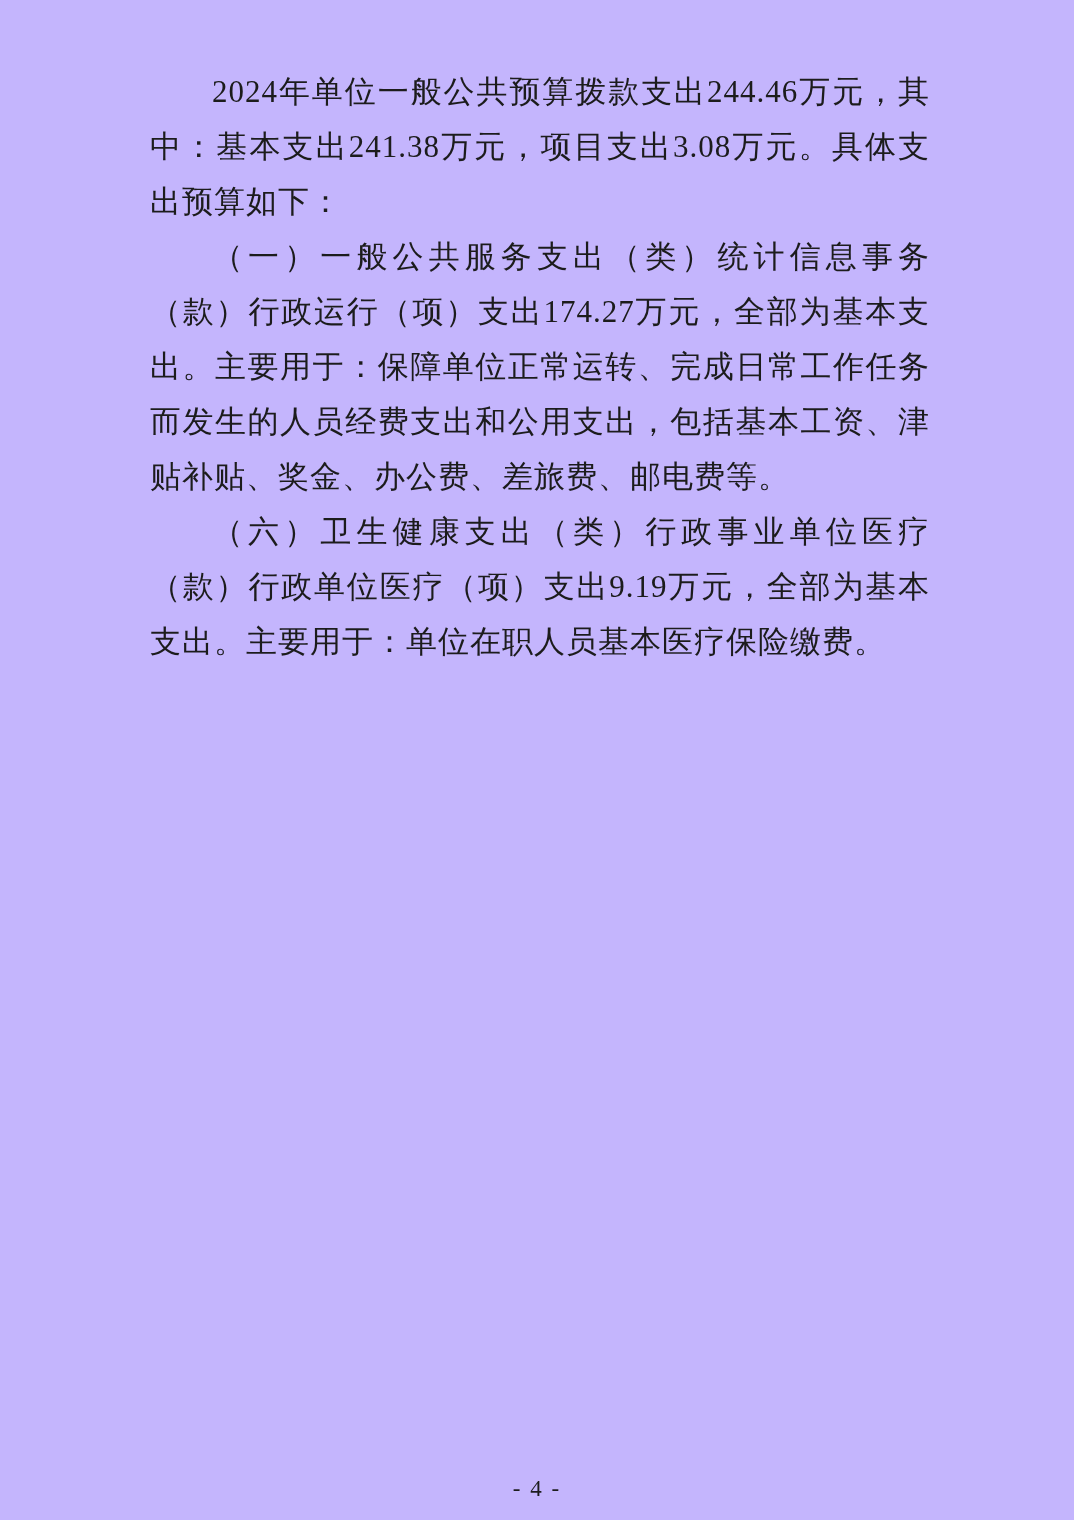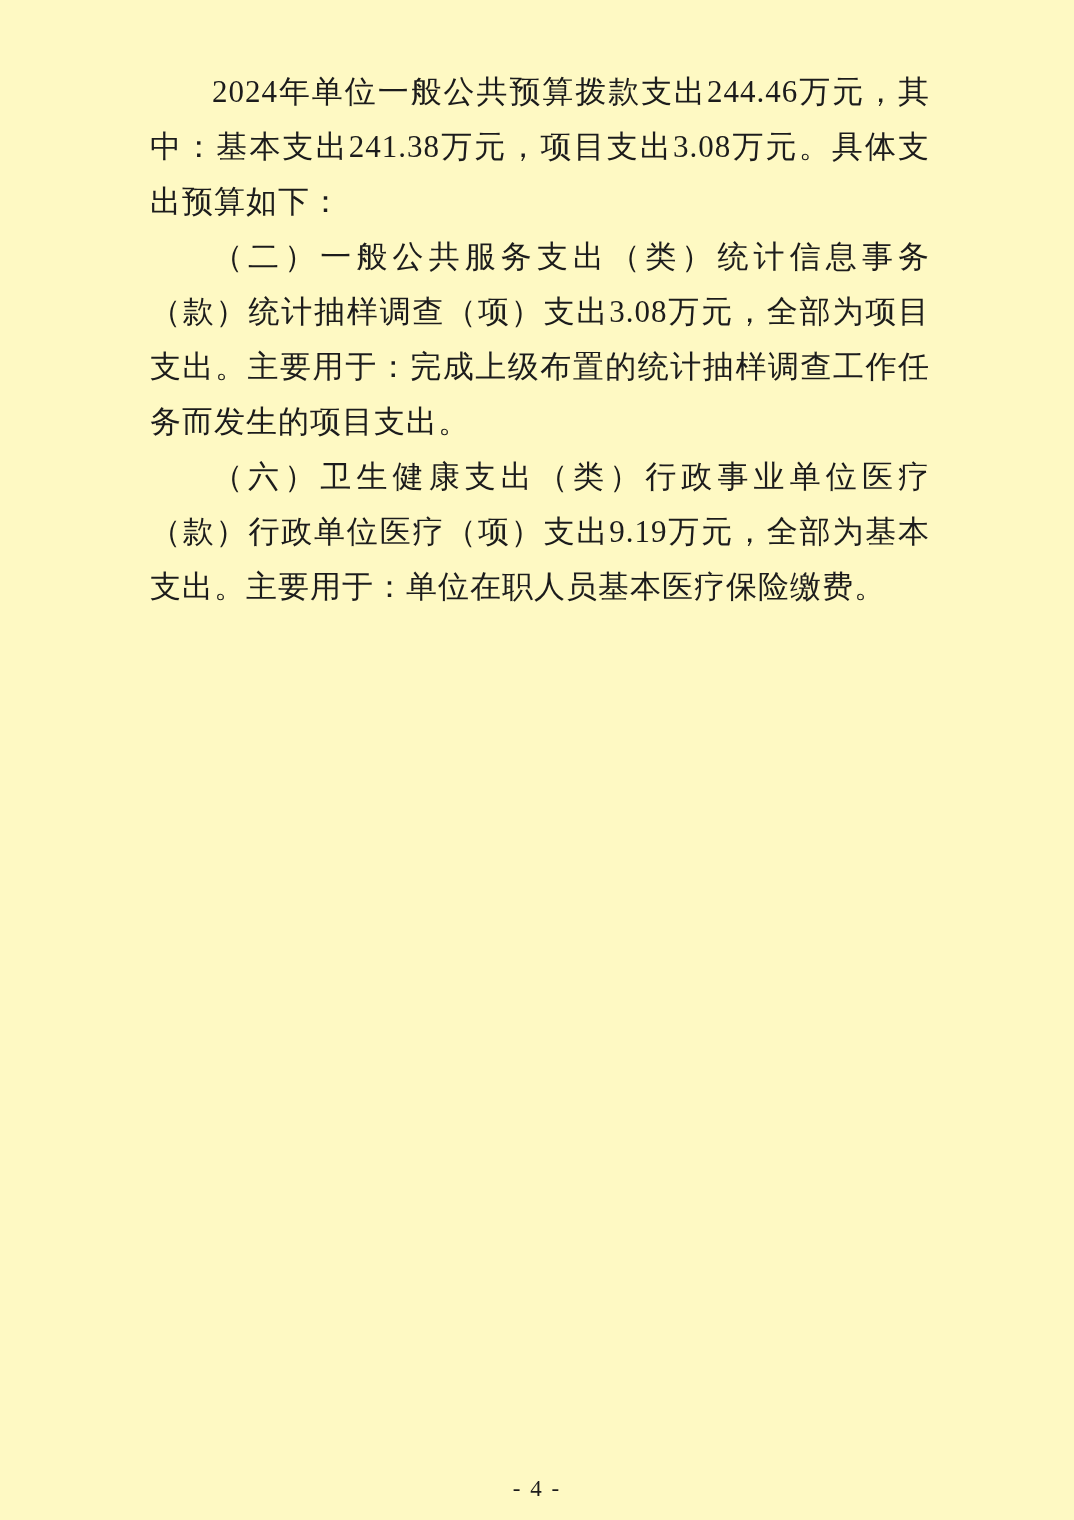--- a/index.html
+++ b/index.html
@@ -4,21 +4,21 @@
 <style>
   html, body {
     margin: 0;
     padding: 0;
     background: #ffffff;
   }
   .page {
     position: relative;
     width: 1074px;
     height: 1520px;
-    background: #fef9c3;
+    background: #c4b5fd;
     overflow: hidden;
     font-family: "Liberation Serif", "DejaVu Serif", serif;
   }
   .doc-body {
     position: absolute;
     top: 64px;
     left: 150px;
     width: 780px;
     color: #1c1c1c;
   }
@@ -43,18 +43,18 @@
     color: #1c1c1c;
     letter-spacing: 2px;
   }
 </style>
 </head>
 <body>
 
 <div class="page">
   <div class="doc-body">
     <p>2024年单位一般公共预算拨款支出244.46万元，其中：基本支出241.38万元，项目支出3.08万元。具体支出预算如下：</p>
-    <p>（二）一般公共服务支出（类）统计信息事务（款）统计抽样调查（项）支出3.08万元，全部为项目支出。主要用于：完成上级布置的统计抽样调查工作任务而发生的项目支出。</p>
+    <p>（一）一般公共服务支出（类）统计信息事务（款）行政运行（项）支出174.27万元，全部为基本支出。主要用于：保障单位正常运转、完成日常工作任务而发生的人员经费支出和公用支出，包括基本工资、津贴补贴、奖金、办公费、差旅费、邮电费等。</p>
     <p>（六）卫生健康支出（类）行政事业单位医疗（款）行政单位医疗（项）支出9.19万元，全部为基本支出。主要用于：单位在职人员基本医疗保险缴费。</p>
 
   </div>
   <div class="page-footer">- 4 -</div>
 </div>
 
 </body></html>

